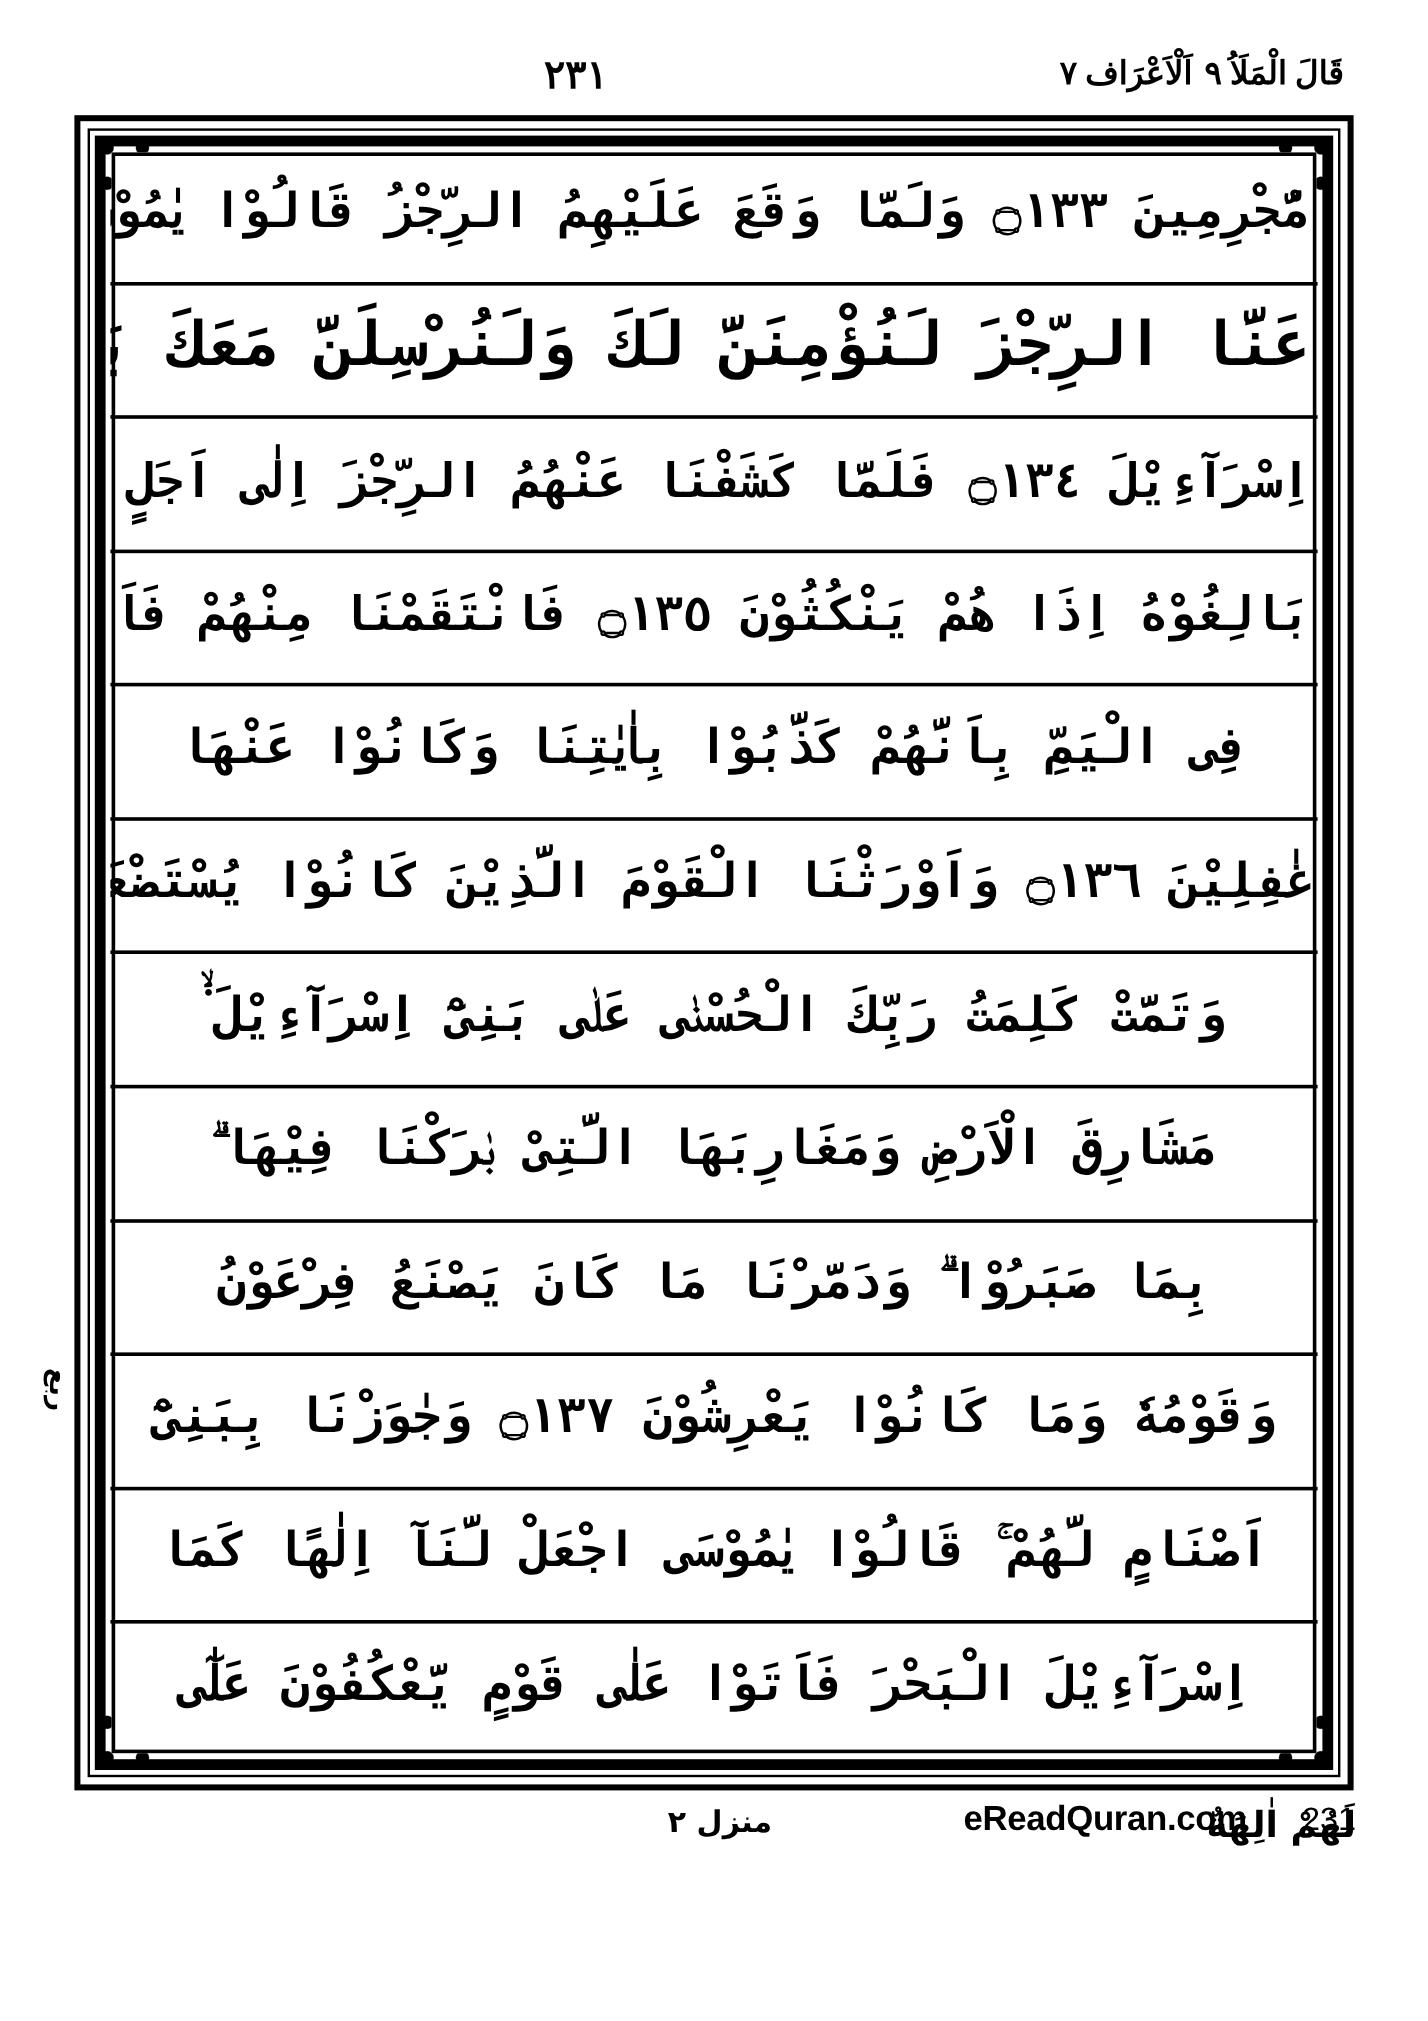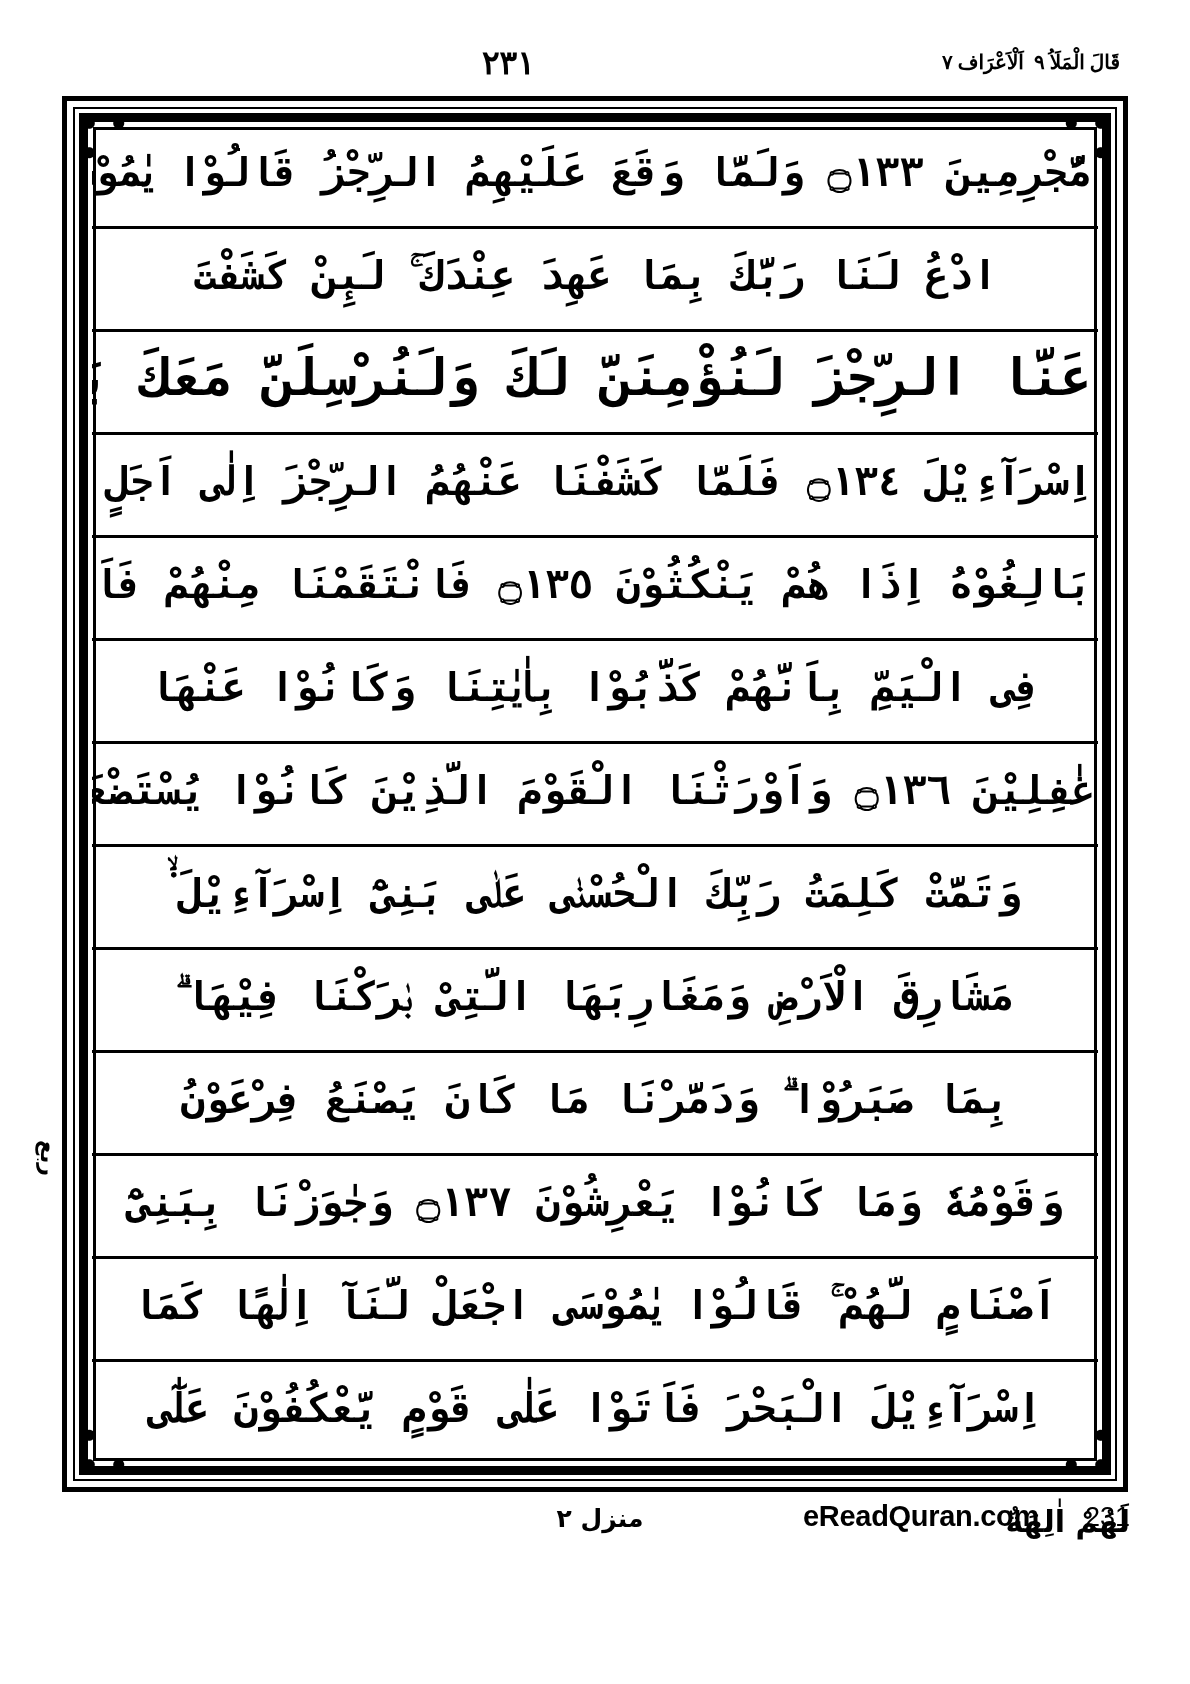--- a/index.html
+++ b/index.html
@@ -29,21 +29,21 @@
     left: 70px;
     right: 70px;
     height: 56px;
     display: flex;
     align-items: center;
     justify-content: space-between;
     direction: rtl;
   }
   .header-side {
     font-family: "Liberation Serif", serif;
-    font-size: 20px;
+    font-size: 27px;
     font-weight: bold;
     line-height: 1.15;
     white-space: nowrap;
     letter-spacing: 0px;
   }
   .header-side.left { text-align: left; }
   .header-center {
     font-size: 33px;
     font-weight: bold;
     letter-spacing: 1px;
@@ -237,23 +237,20 @@
     <div class="corner bl"></div>
     <div class="corner br"></div>
     <div class="frame-inner"></div>
   </div>
 
   <div class="lines">
     <div class="aya-line">
         <div class="aya-text" style="font-size: 40px;">مُّجْرِمِينَ ۝١٣٣ وَلَمَّا وَقَعَ عَلَيْهِمُ الرِّجْزُ قَالُوْا يٰمُوْسَى</div>
       </div>
     <div class="aya-line">
-        <div class="aya-text" style="font-size: 40px;">ادْعُ لَنَا رَبَّكَ بِمَا عَهِدَ عِنْدَكَ ۚ لَىِٕنْ كَشَفْتَ</div>
-      </div>
-    <div class="aya-line">
         <div class="aya-text" style="font-size: 51px;">عَنَّا الرِّجْزَ لَنُؤْمِنَنَّ لَكَ وَلَنُرْسِلَنَّ مَعَكَ بَنِىْ</div>
       </div>
     <div class="aya-line">
         <div class="aya-text" style="font-size: 39.5px;">اِسْرَآءِيْلَ ۝١٣٤ فَلَمَّا كَشَفْنَا عَنْهُمُ الرِّجْزَ اِلٰى اَجَلٍ هُمْ</div>
       </div>
     <div class="aya-line">
         <div class="aya-text" style="font-size: 39.5px;">بَالِغُوْهُ اِذَا هُمْ يَنْكُثُوْنَ ۝١٣٥ فَانْتَقَمْنَا مِنْهُمْ فَاَغْرَقْنٰهُمْ</div>
       </div>
     <div class="aya-line">
         <div class="aya-text" style="font-size: 40px;">فِى الْيَمِّ بِاَنَّهُمْ كَذَّبُوْا بِاٰيٰتِنَا وَكَانُوْا عَنْهَا</div>

